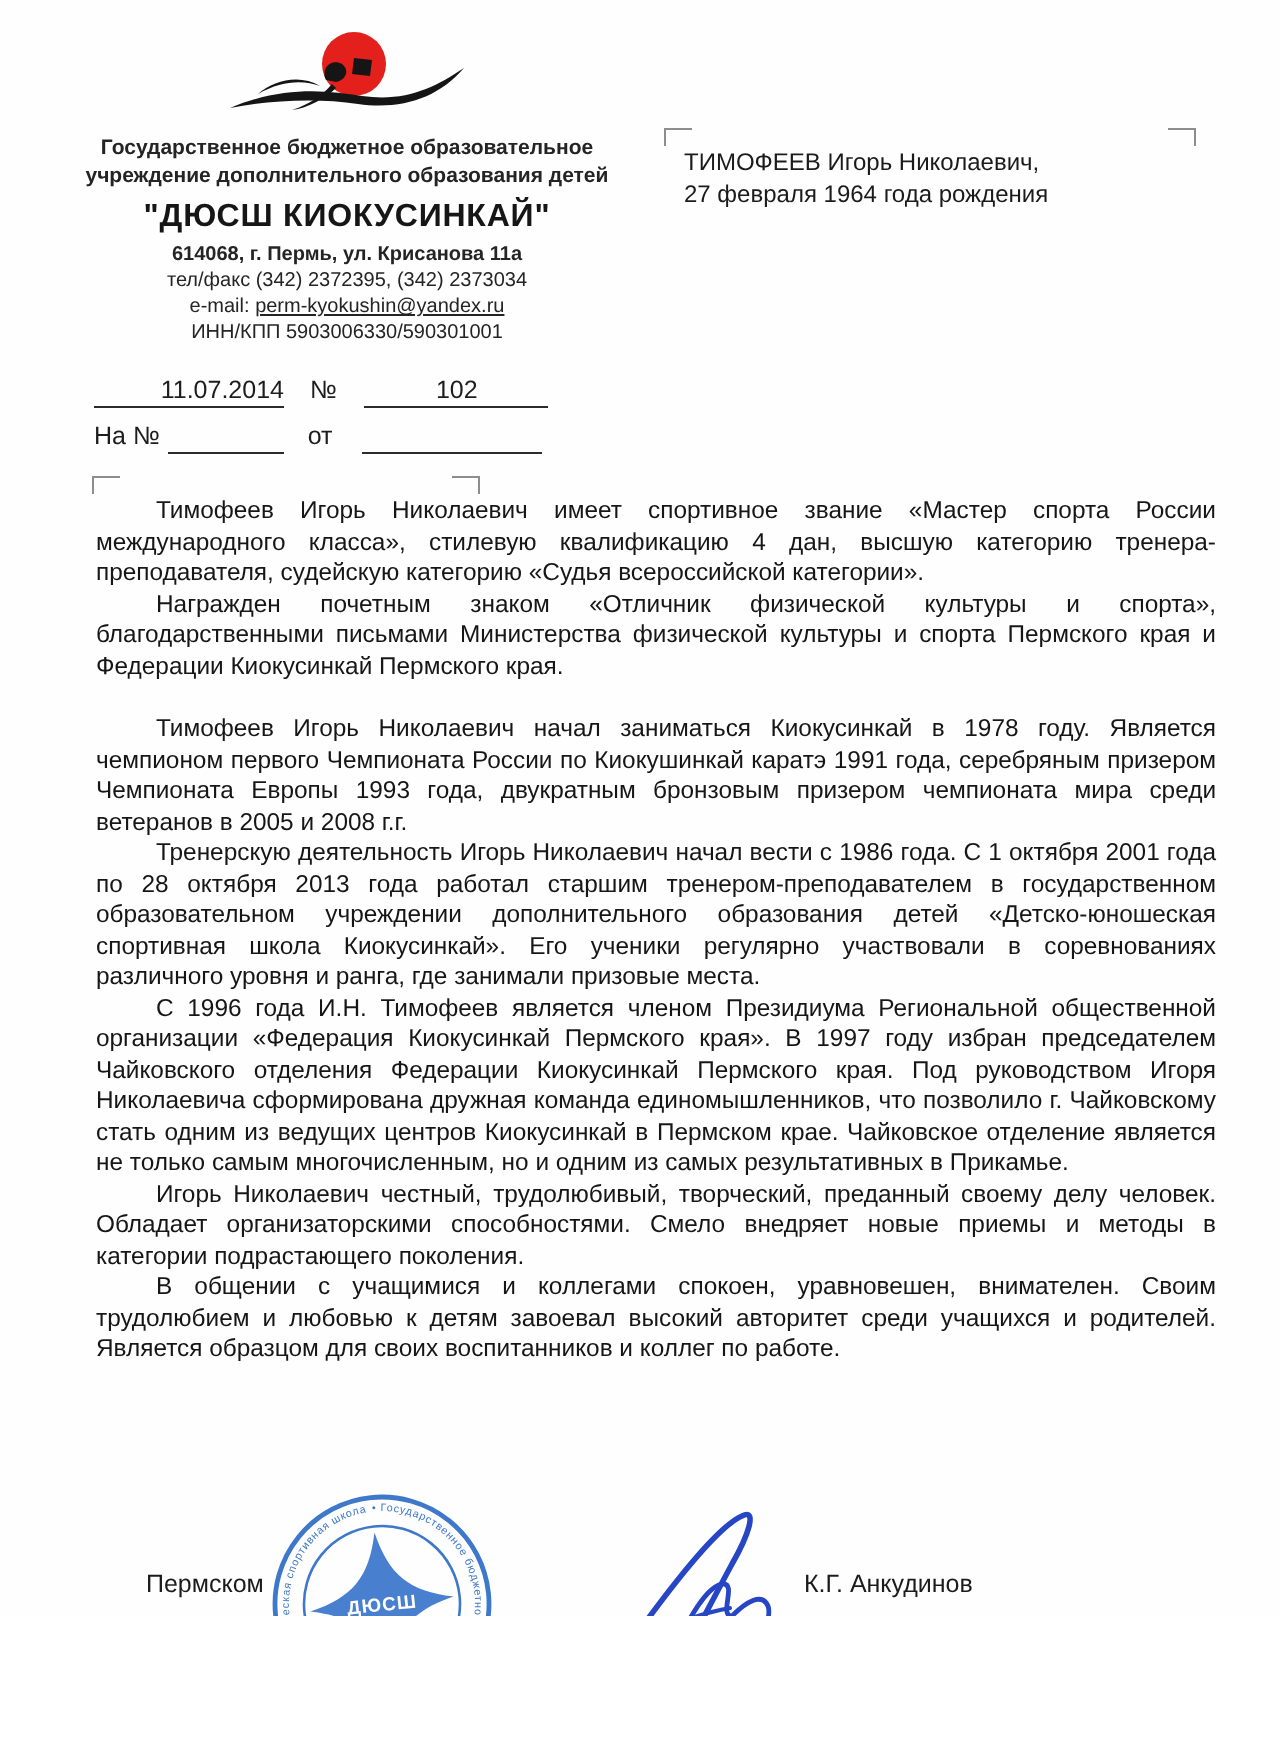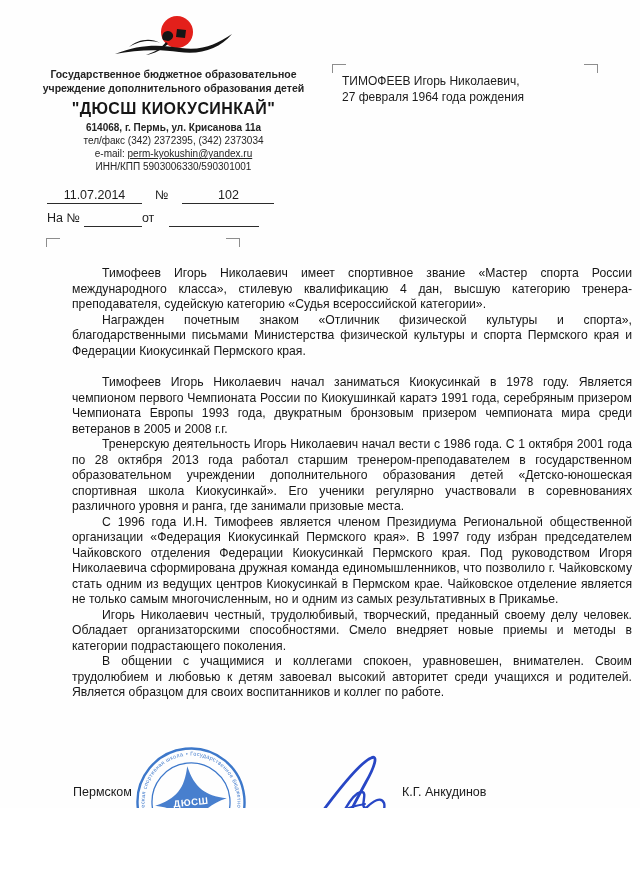--- a/index.html
+++ b/index.html
@@ -14,35 +14,35 @@
   .org-name{font-size:16px; font-weight:700; letter-spacing:.4px; margin-top:5px; margin-bottom:3px; color:#161616;}
   .lh-small{font-size:10px; line-height:13px; color:#242424;}
   .lh-small.bold{font-weight:700;}
   .email-addr{text-decoration:underline;}
   
   .ref{position:absolute; left:47px; top:183px; width:260px; font-size:12.5px; color:#1d1d1d;}
   .ref-row{display:flex; align-items:flex-end; height:21px;}
   .ref-row + .ref-row{margin-top:2px;}
   .u{display:block; height:17px; line-height:17px; border-bottom:1.4px solid #2b2b2b; text-align:center; box-sizing:border-box;}
   .lbl{display:block; height:17px; line-height:17px;}
-  .w-date{width:95px;}
+  .w-date{width:95px;text-align:right;}
   .w-num{width:92px; margin-left:14px;}
   .w-blank{width:58px; margin-left:4px;}
   .ml13{margin-left:13px;}
-  .ml12{}
+  .ml12{margin-left:12px;}
   .w-from{width:90px; margin-left:15px;}
   
   .corner{position:absolute; width:13px; height:8px;}
   .corner.tl{border-left:1.5px solid #8d8d8d; border-top:1.5px solid #8d8d8d;}
   .corner.tr{border-right:1.5px solid #8d8d8d; border-top:1.5px solid #8d8d8d;}
   
   .recipient{position:absolute; left:342px; top:74px; width:242px; font-size:12px; line-height:15.5px; color:#1b1b1b;}
   .recipient .edu{margin-top:15px;}
   
-  .body-text{position:absolute; left:48px; top:266px; width:560px; font-size:12.2px; line-height:15.5px; text-align:justify; color:#161616;margin-left:24px;}
+  .body-text{position:absolute; left:48px; top:248px; width:560px; font-size:12.2px; line-height:15.5px; text-align:justify; color:#161616;}
   .body-text p{margin:0; text-indent:30px;}
   .body-text p.gap-before{margin-top:16px;}
   
   .sig-title{position:absolute; left:73px; top:785px; font-size:12.5px; color:#1b1b1b;}
   .sig-name{position:absolute; left:402px; top:785px; font-size:12.5px; color:#1b1b1b;}
   .stamp{position:absolute; left:134px; top:745px; opacity:.93; transform:rotate(-6deg);}
   .autograph{position:absolute; left:295px; top:750px;}
   
   .watermark{
     position:absolute; left:478px; top:841px; width:172px; height:38px;

